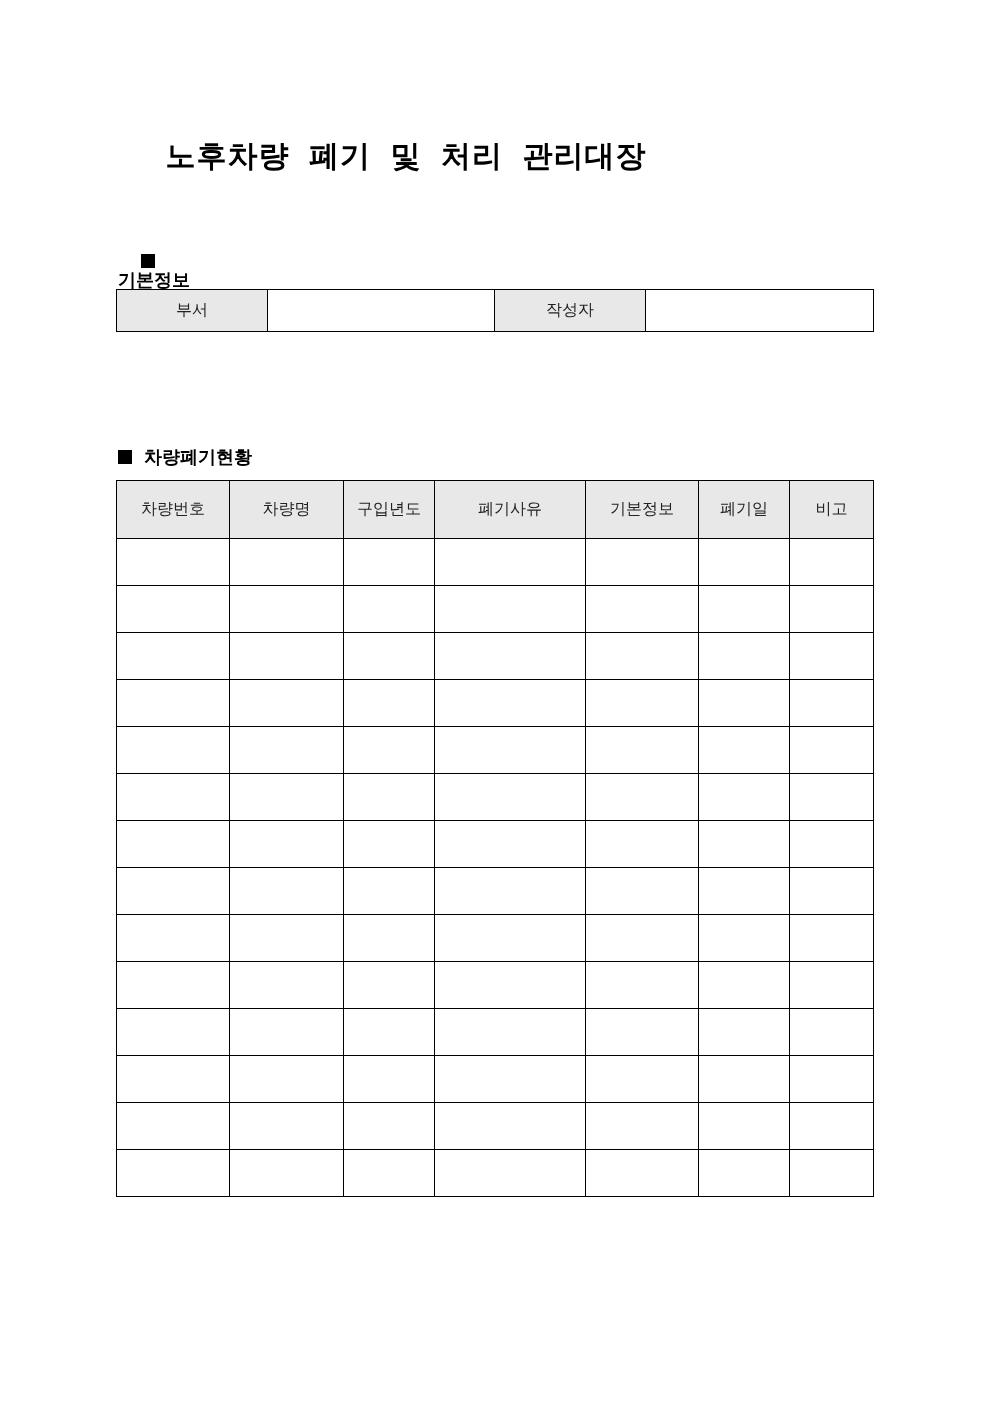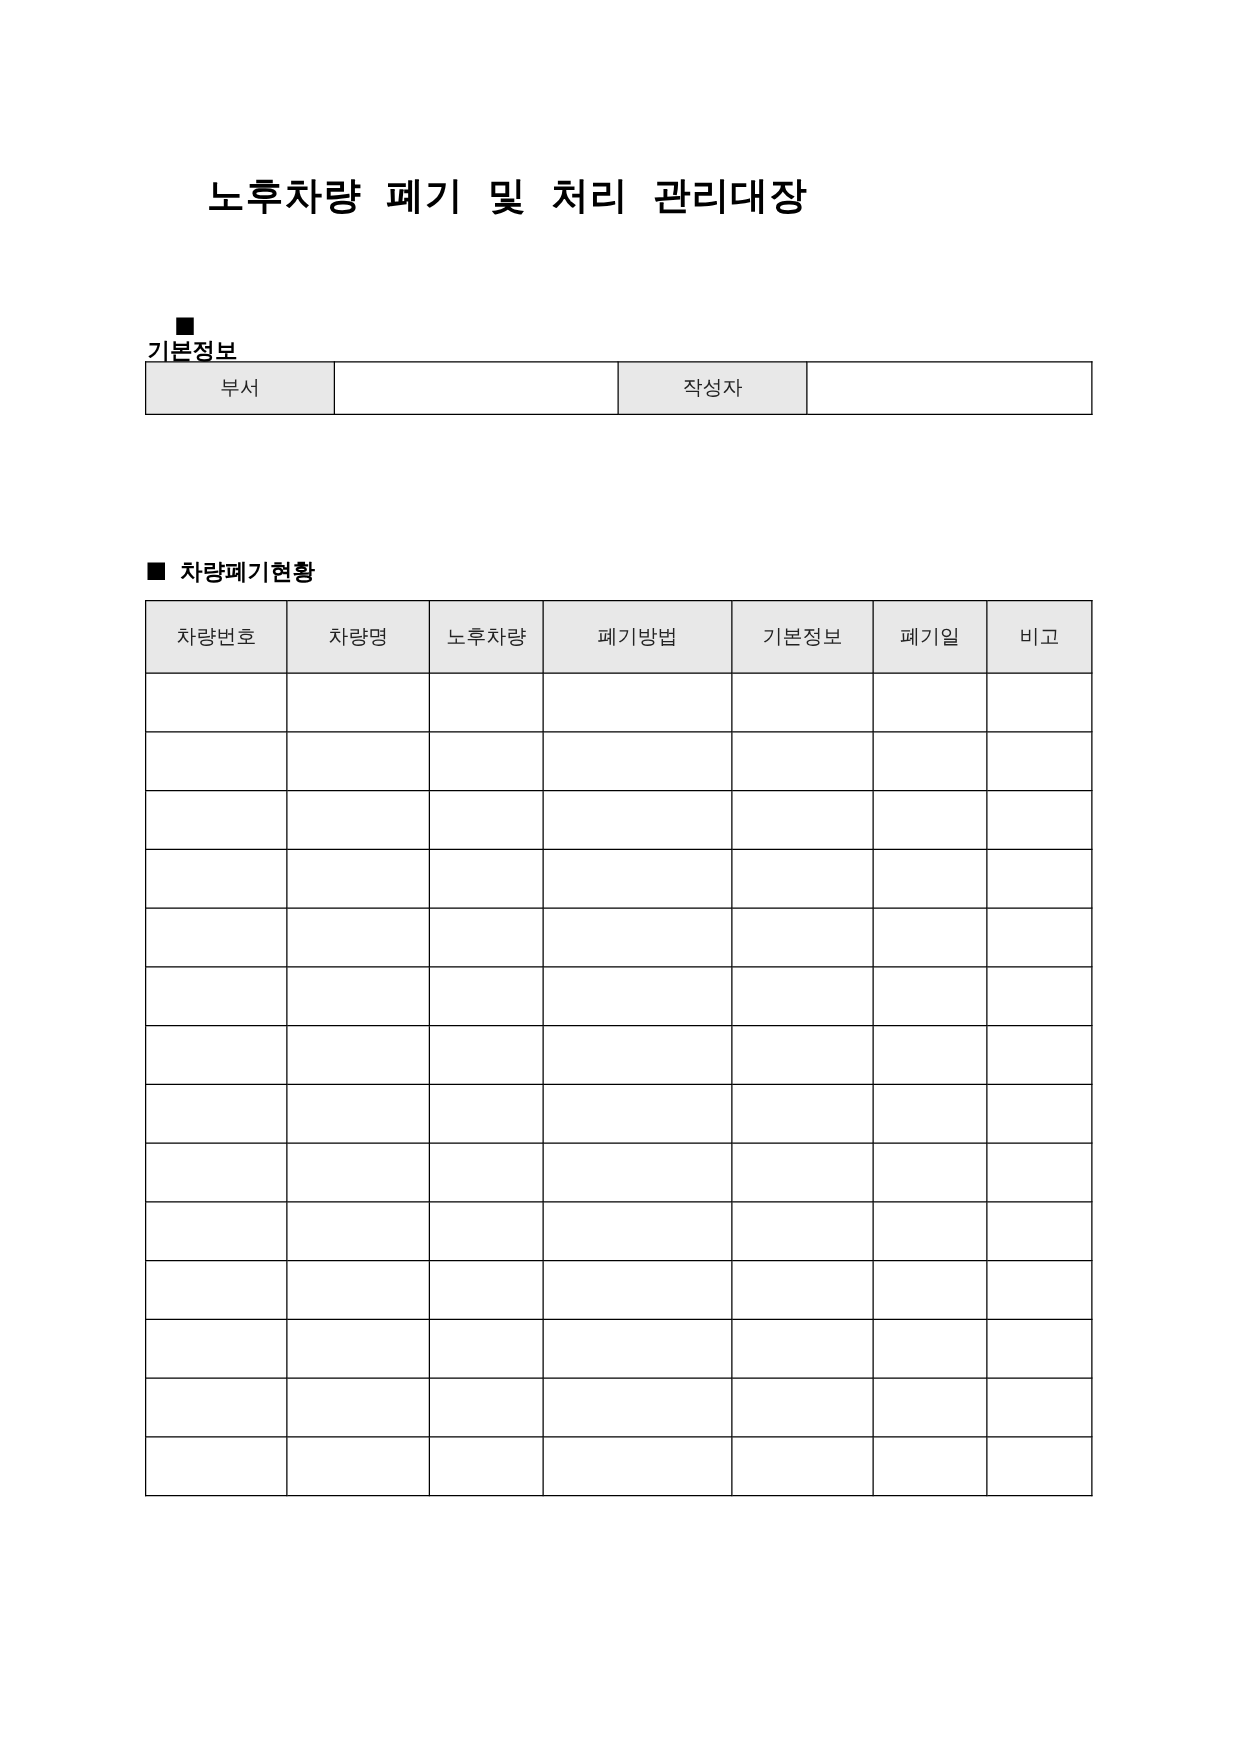--- a/index.html
+++ b/index.html
@@ -55,22 +55,22 @@
       <col style="width:91px">
       <col style="width:151px">
       <col style="width:113px">
       <col style="width:91px">
       <col style="width:84px">
   </colgroup>
   <thead>
     <tr>
       <th>차량번호</th>
       <th>차량명</th>
-      <th>노후차량</th>
-      <th>폐기방법</th>
+      <th>구입년도</th>
+      <th>폐기사유</th>
       <th>기본정보</th>
       <th>폐기일</th>
       <th>비고</th>
     </tr>
   </thead>
   <tbody id="disposal-body">
       <tr>
         <td></td>
         <td></td>
         <td></td>

